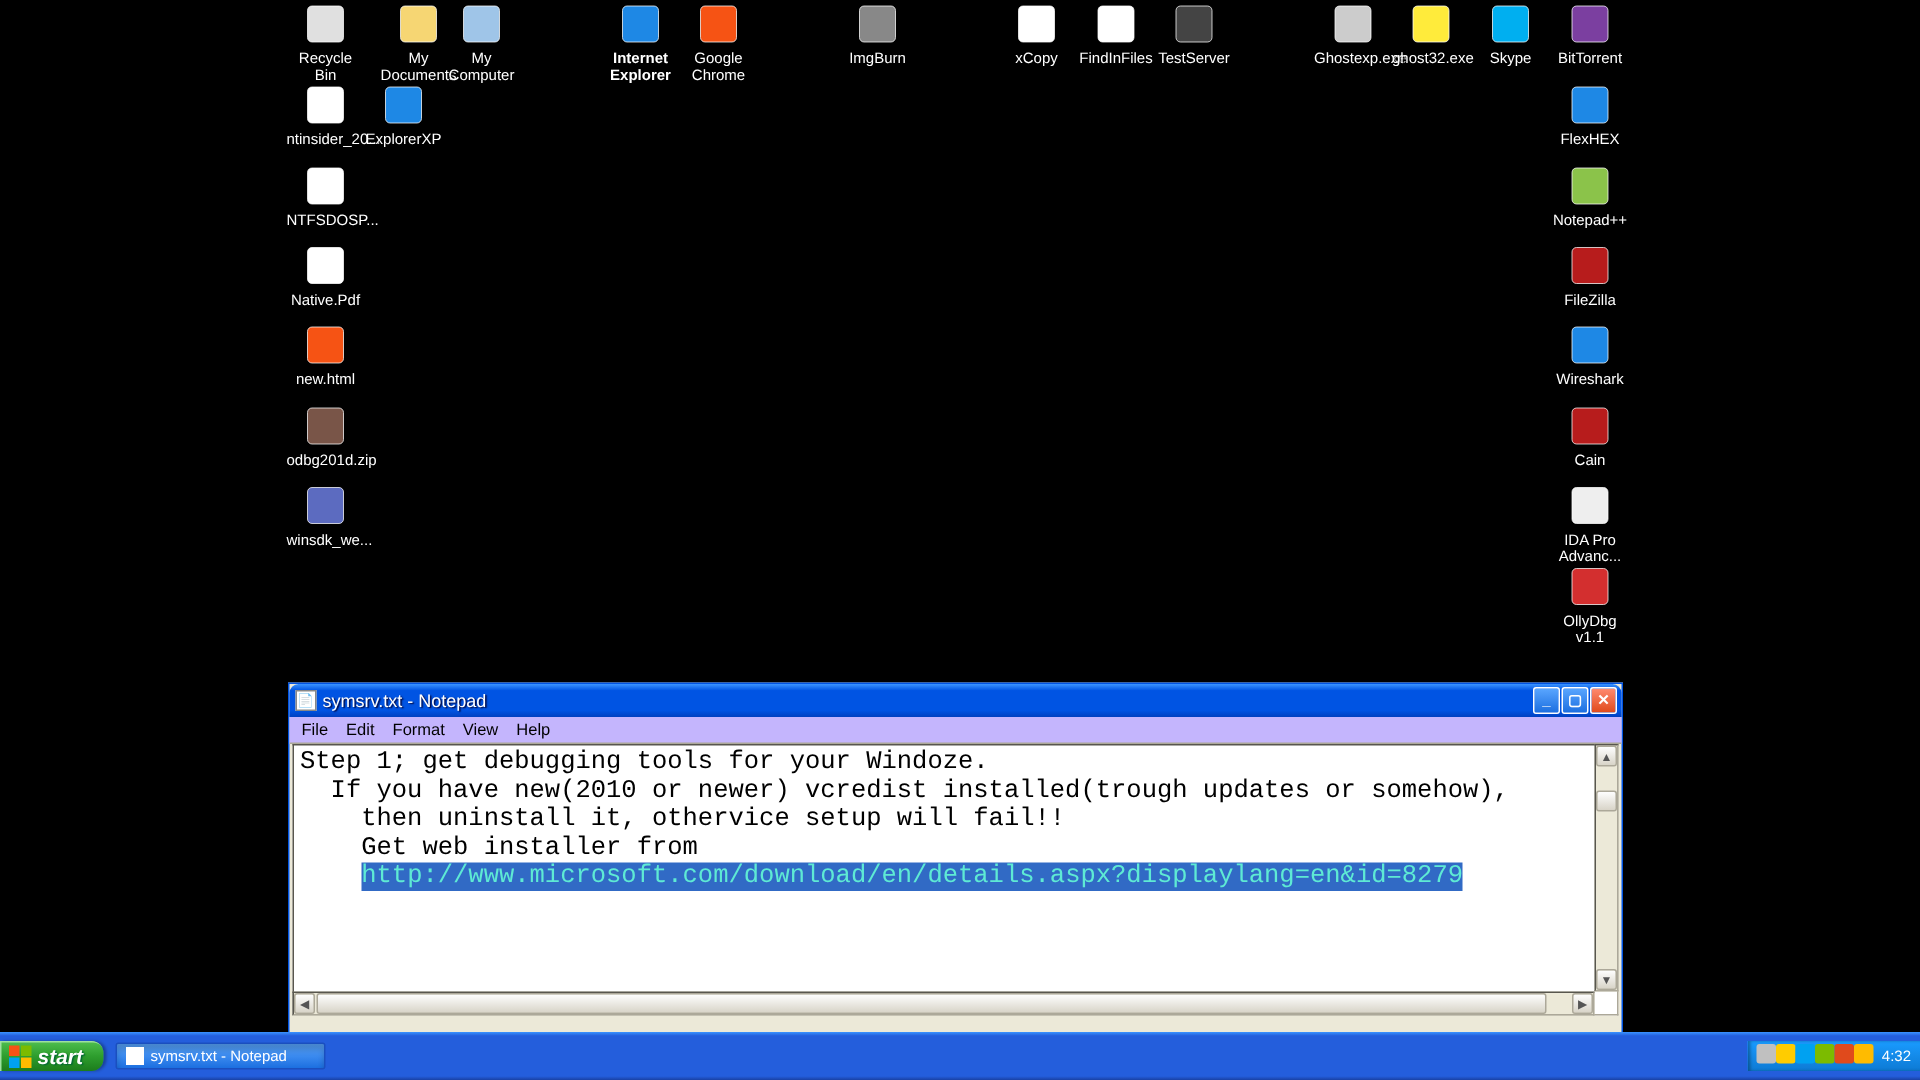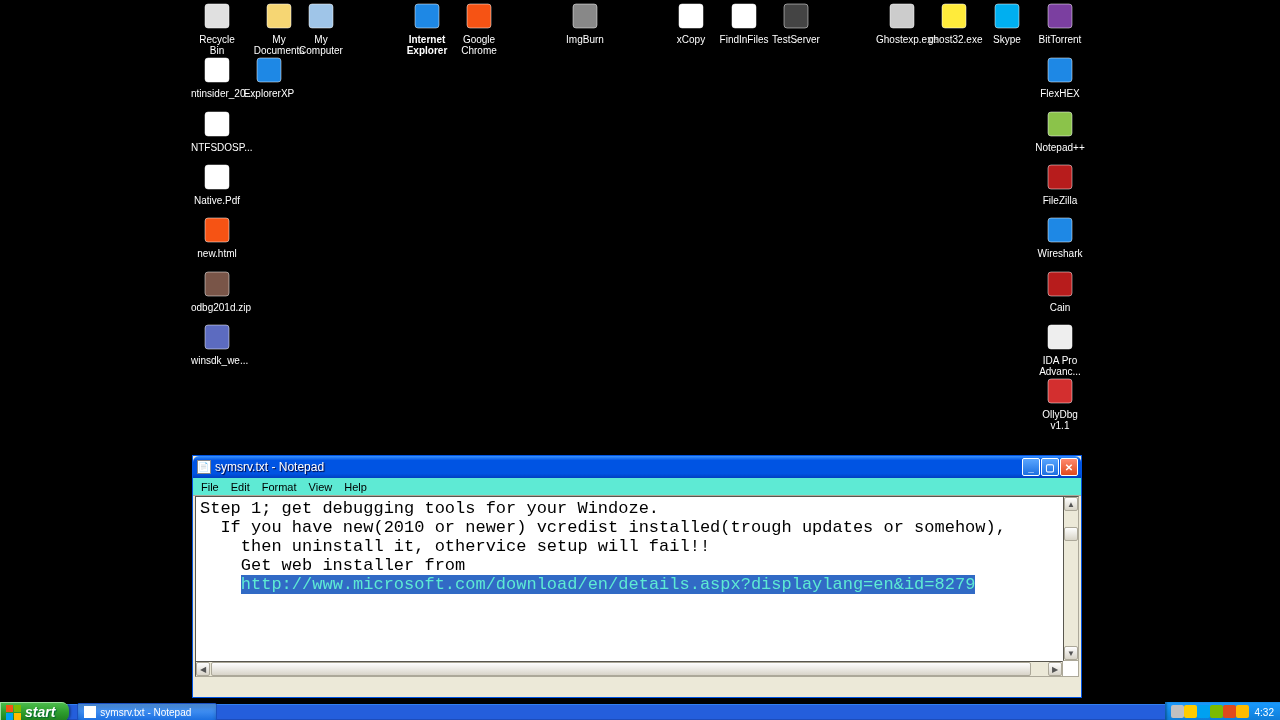--- a/index.html
+++ b/index.html
@@ -17,21 +17,21 @@
 
 .np { position:absolute; left:192px; top:455px; width:890px; height:243px; background:#ece9d8; border:1px solid #0054e3; box-shadow:0 0 0 1px #000; }
 .np-title { height:22px; background:linear-gradient(to bottom,#3a93ff 0%,#0054e3 20%,#0054e3 80%,#0040c0 100%); display:flex; align-items:center; padding:0 3px 0 4px; border-radius:6px 6px 0 0; }
 .np-title .ticon { width:14px; height:14px; background:#fff; border:1px solid #888; margin-right:4px; display:flex; align-items:center; justify-content:center; font-size:9px; }
 .np-title .ttext { flex:1; color:#fff; font-size:12px; text-shadow:1px 1px 1px #003; }
 .np-title .wbtns { display:flex; gap:1px; }
 .np-title .wbtn { width:18px; height:18px; border:1px solid #fff; border-radius:2px; display:flex; align-items:center; justify-content:center; color:#fff; font-size:10px; font-weight:bold; cursor:pointer; }
 .wbtn.min,.wbtn.max { background:linear-gradient(#5aa6ff,#1c6fe0); }
 .wbtn.cls { background:linear-gradient(#ff8a6f,#e04a1c); }
 
-.np-menu { height:18px; background:#5eead4; border-bottom:1px solid #aca899; display:flex; align-items:center; padding-left:2px; font-size:11px; }
+.np-menu { height:18px; background:#c4b5fd; border-bottom:1px solid #aca899; display:flex; align-items:center; padding-left:2px; font-size:11px; }
 .np-menu span { padding:0 6px; cursor:pointer; }
 
 .np-body { position:absolute; top:40px; left:2px; right:2px; bottom:20px; background:#fff; border:1px inset #aca899; display:flex; flex-direction:column; }
 .np-text { flex:1; overflow:auto; font-family:"Lucida Console","Courier New",monospace; font-size:17px; line-height:19px; padding:2px 4px; white-space:pre; color:#000; position:relative; }
 .np-text .sel { background:#316ac5; color:#5eead4; }
 
 .np-v { position:absolute; right:2px; top:40px; width:16px; bottom:36px; background:#ece9d8; border:1px inset #aca899; }
 .np-v .arrow,.np-h .arrow { width:14px; height:14px; background:linear-gradient(#fefefe,#d8d4c8); border:1px solid #aca899; border-radius:2px; display:flex; align-items:center; justify-content:center; font-size:8px; color:#555; cursor:pointer; position:absolute; }
 .np-v .a-up { top:0; left:0; }
 .np-v .a-dn { bottom:0; left:0; }
@@ -39,21 +39,21 @@
 
 .np-h { position:absolute; left:2px; right:18px; bottom:20px; height:16px; background:#ece9d8; border:1px inset #aca899; }
 .np-h .a-l { left:0; top:0; }
 .np-h .a-r { right:0; top:0; }
 .np-h .thumb { position:absolute; top:0; left:15px; height:14px; width:820px; background:linear-gradient(#fefefe,#d8d4c8); border:1px solid #aca899; border-radius:2px; cursor:pointer; }
 
 .np-status { position:absolute; left:2px; right:2px; bottom:2px; height:16px; background:#ece9d8; border-top:1px solid #aca899; font-size:11px; display:flex; align-items:center; }
 .np-status .cell { border-left:1px solid #aca899; padding:0 6px; margin-left:auto; width:200px; }
 
 
-.taskbar { position:absolute; left:0; right:0; bottom:0; height:16px; background:linear-gradient(to bottom,#3a93ff 0%,#245edc 8%,#245edc 92%,#1941a5 100%); display:flex; align-items:center; }
+.taskbar { position:absolute; left:0; right:0; bottom:0; height:32px; background:linear-gradient(to bottom,#3a93ff 0%,#245edc 8%,#245edc 92%,#1941a5 100%); display:flex; align-items:center; }
 .start { height:20px; padding:0 14px 0 6px; background:linear-gradient(to bottom,#4fbf4f 0%,#2e9e2e 50%,#1c7c1c 100%); border-radius:0 8px 8px 0; display:flex; align-items:center; gap:4px; color:#fff; font-style:italic; font-weight:bold; font-size:14px; text-shadow:1px 1px 1px #063; cursor:pointer; box-shadow: inset 1px 1px 0 #9fe09f, 2px 0 2px rgba(0,0,0,.3);}
 .start .logo { width:15px; height:15px; display:grid; grid-template-columns:1fr 1fr; grid-template-rows:1fr 1fr; gap:1px; }
 .start .logo div:nth-child(1){background:#f65314;} .start .logo div:nth-child(2){background:#7cbb00;}
 .start .logo div:nth-child(3){background:#00a1f1;} .start .logo div:nth-child(4){background:#ffbb00;}
 .tasks { flex:1; display:flex; gap:2px; padding-left:8px; height:100%; align-items:center; }
 .taskbtn { height:18px; min-width:140px; padding:0 6px; background:linear-gradient(#5aa6ff,#1c6fe0); border:1px solid #1a4fbf; border-radius:2px; display:flex; align-items:center; color:#fff; font-size:10px; gap:4px; cursor:pointer; box-shadow:inset 0 4px 4px rgba(0,0,0,.2); }
 .taskbtn .ticon { width:12px; height:12px; background:#fff; }
 .tray { height:20px; background:linear-gradient(#1a9bff,#0d7ad4); padding:0 6px; display:flex; align-items:center; gap:4px; font-size:10px; color:#fff; box-shadow:inset 2px 0 2px rgba(0,0,0,.3); }
 .tray .ti { width:13px; height:13px; border-radius:2px; cursor:pointer; }
 .tray .clock { margin-left:2px; }

